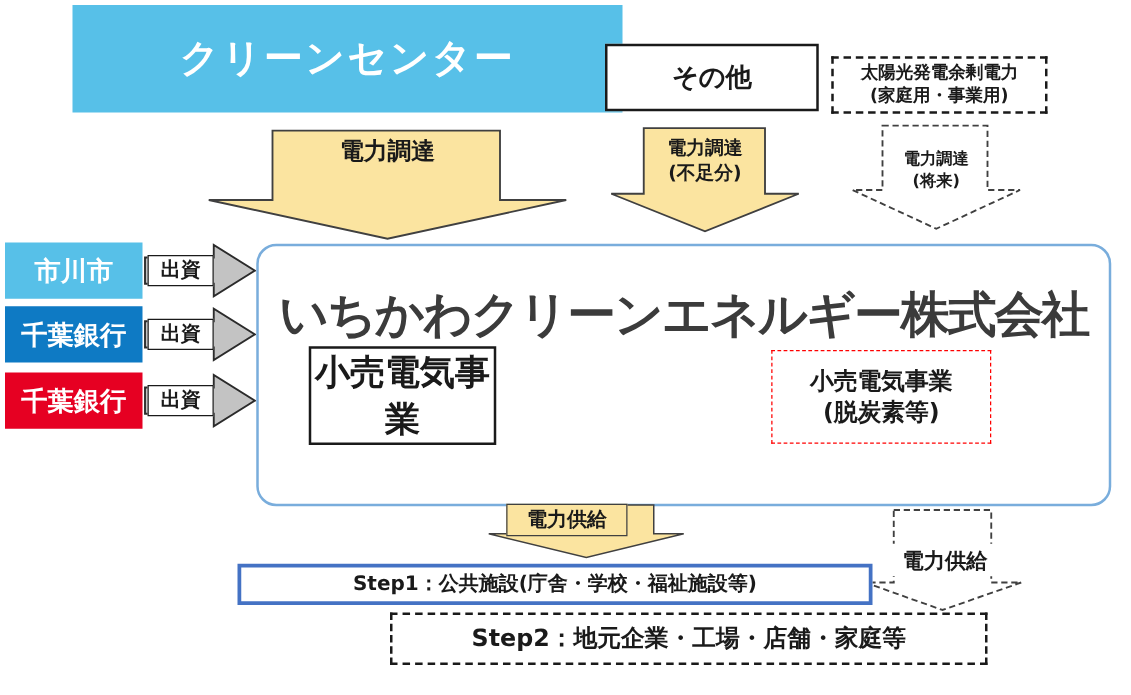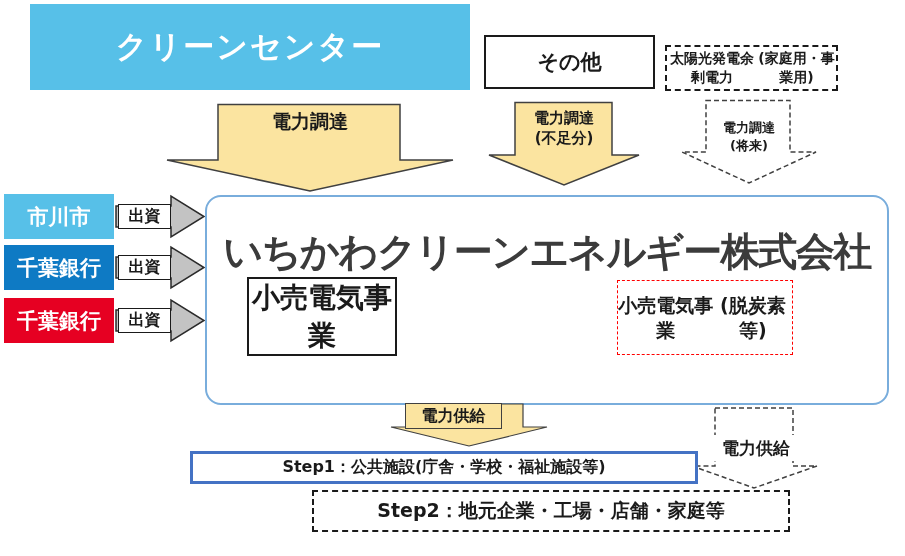--- a/index.html
+++ b/index.html
@@ -2,21 +2,21 @@
 <html><head>
 <meta charset="utf-8">
 <style>
   html,body{margin:0;padding:0;background:#ffffff;}
   #stage{
     position:relative;width:905px;height:556px;background:#ffffff;overflow:hidden;
     font-family:"DejaVu Sans","Liberation Sans",sans-serif;color:#1a1a1a;
   }
   .abs{position:absolute;box-sizing:border-box;}
   .fc{display:flex;align-items:center;justify-content:center;text-align:center;}
-  .fcol{display:flex;flex-direction:row;align-items:center;justify-content:center;text-align:center;}
+  .fcol{display:flex;flex-direction:column;align-items:center;justify-content:center;text-align:center;}
   svg{display:block;}
 
   
   .header-box{left:30px;top:4px;width:440px;height:86px;}
   .header-box span{font-size:31px;font-weight:bold;color:#ffffff;letter-spacing:2px;}
 
   
   .other-box{left:484px;top:35px;width:171px;height:54px;border:2px solid #1a1a1a;background:#fff;}
   .other-box span{font-size:21px;font-weight:bold;}
   .solar-box{left:665px;top:45px;width:173px;height:46px;border:2px dashed #1a1a1a;background:#fff;line-height:1.35;}
@@ -62,21 +62,21 @@
   .step1-box{left:190px;top:451px;width:508px;height:33px;border:3.5px solid #4472c4;background:#fff;}
   .step1-box span{font-size:16px;font-weight:bold;white-space:nowrap;}
   .step2-box{left:312px;top:490px;width:478px;height:42px;border:2px dashed #1a1a1a;background:#fff;}
   .step2-box span{font-size:19px;font-weight:bold;white-space:nowrap;}
 </style>
 </head>
 <body>
 
 <div id="stage">
 
-  <div class="abs fc header-box" style="background-color: rgb(87, 192, 232);">
+  <div class="abs fc header-box" style="background-color: rgb(87, 192, 232); margin-left: 28px;">
     <span>クリーンセンター</span>
   </div>
 
   <div class="abs fc other-box">
     <span>その他</span>
   </div>
   <div class="abs fcol solar-box">
     <span>太陽光発電余剰電力</span>
     <span>(家庭用・事業用)</span>
   </div>

